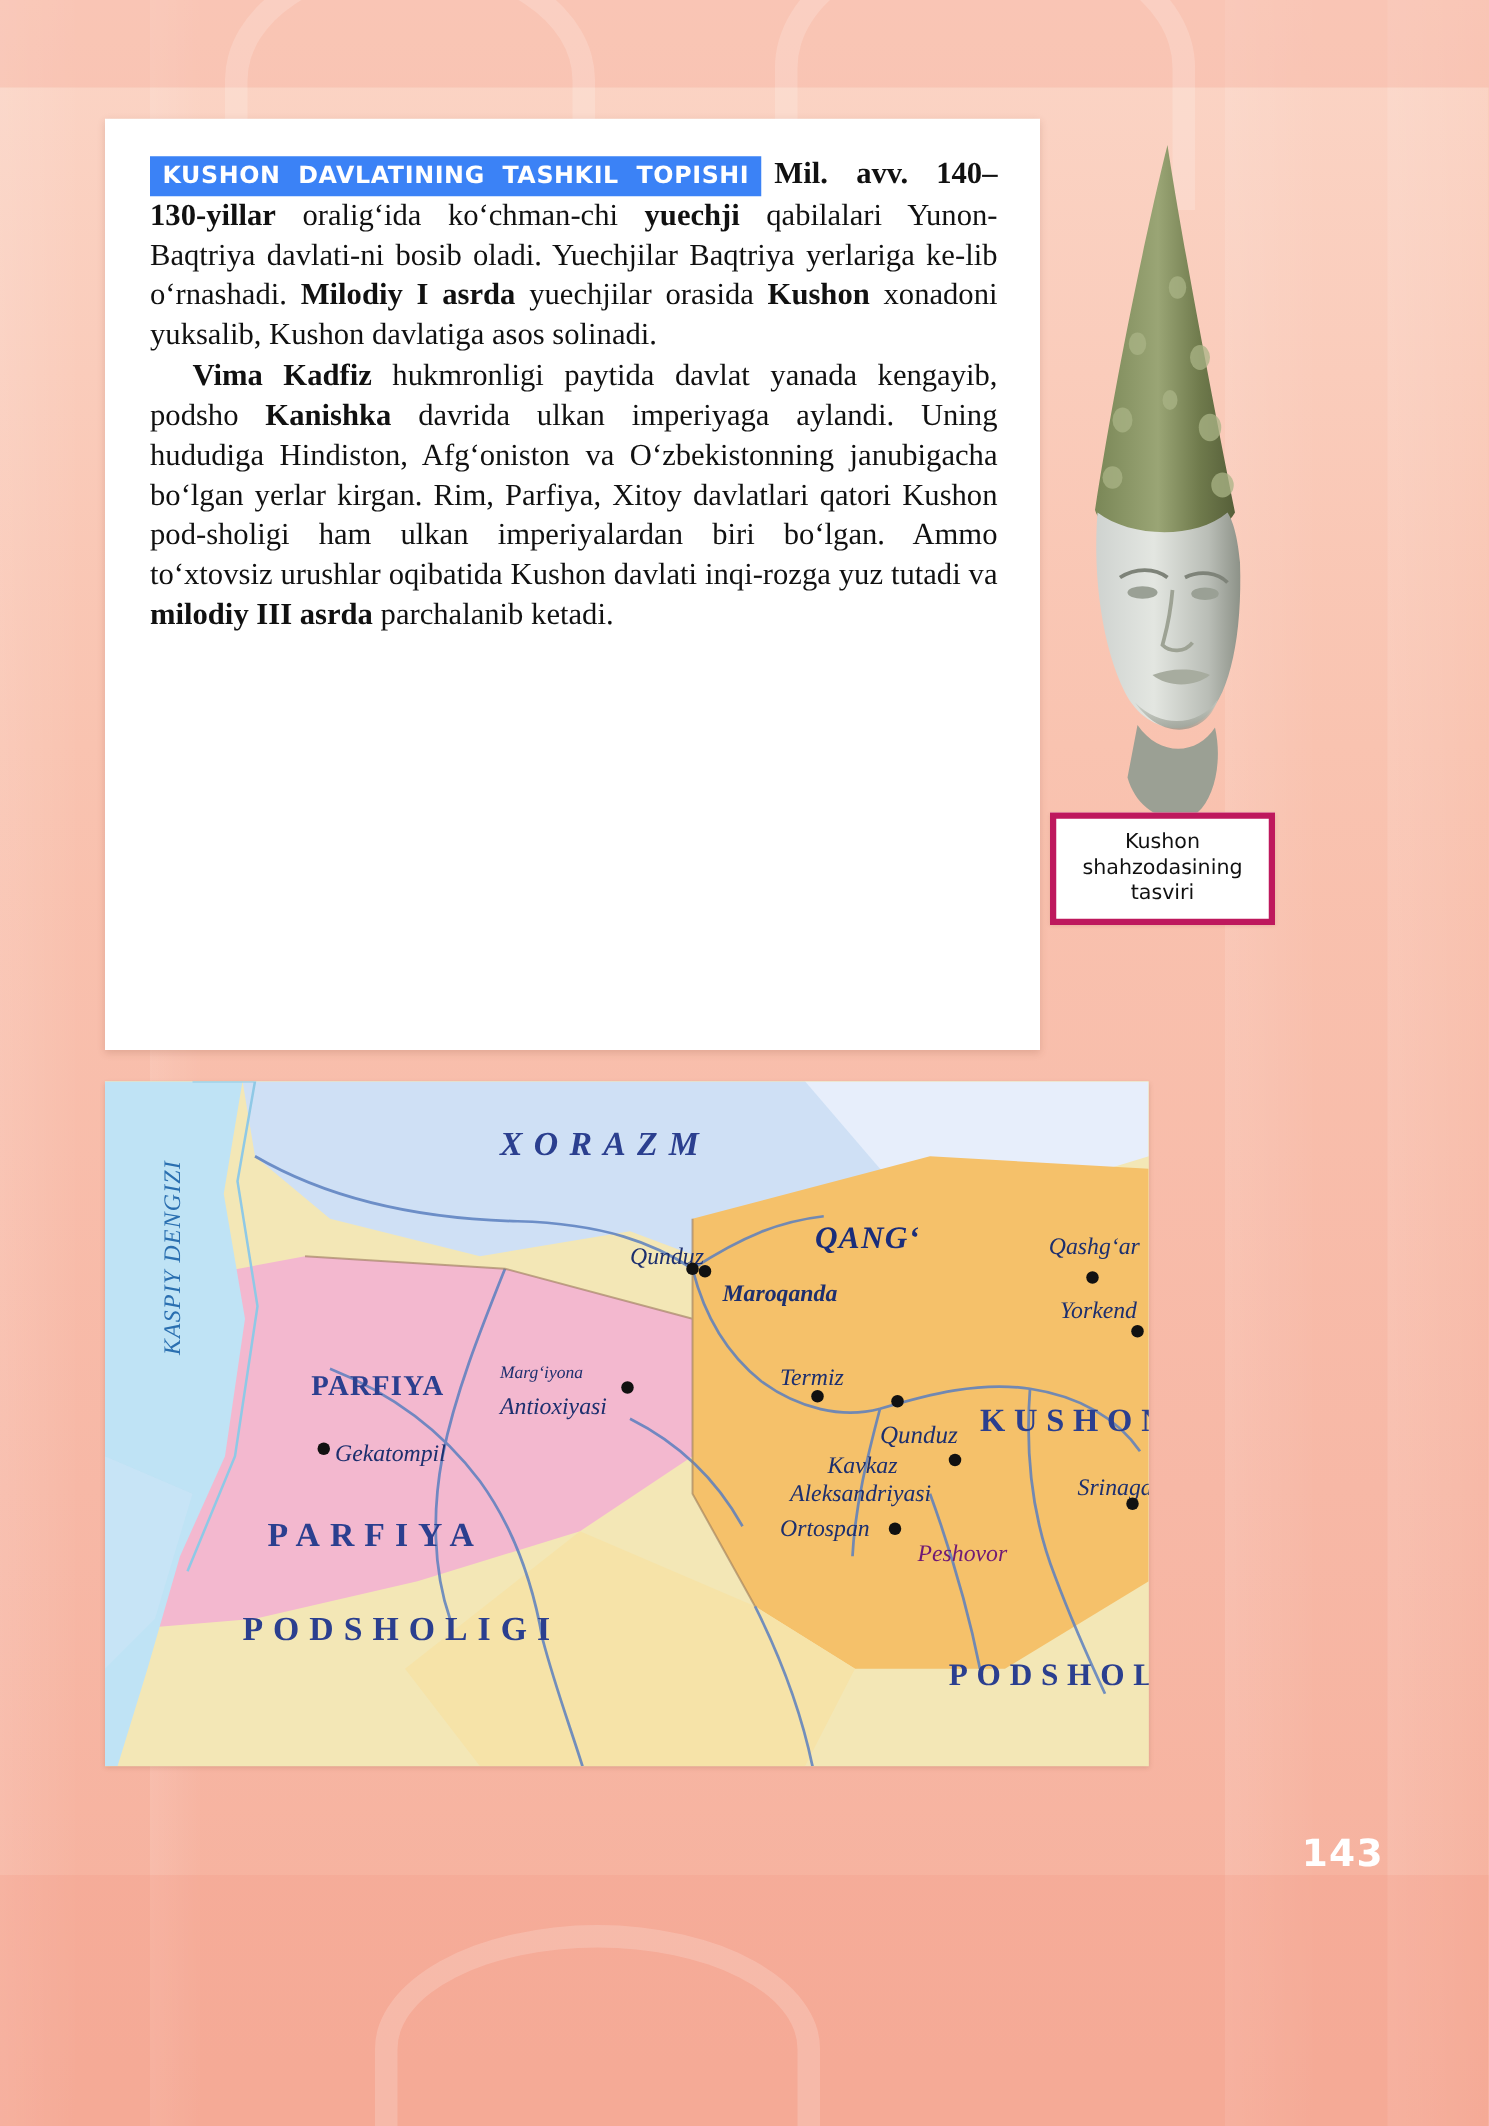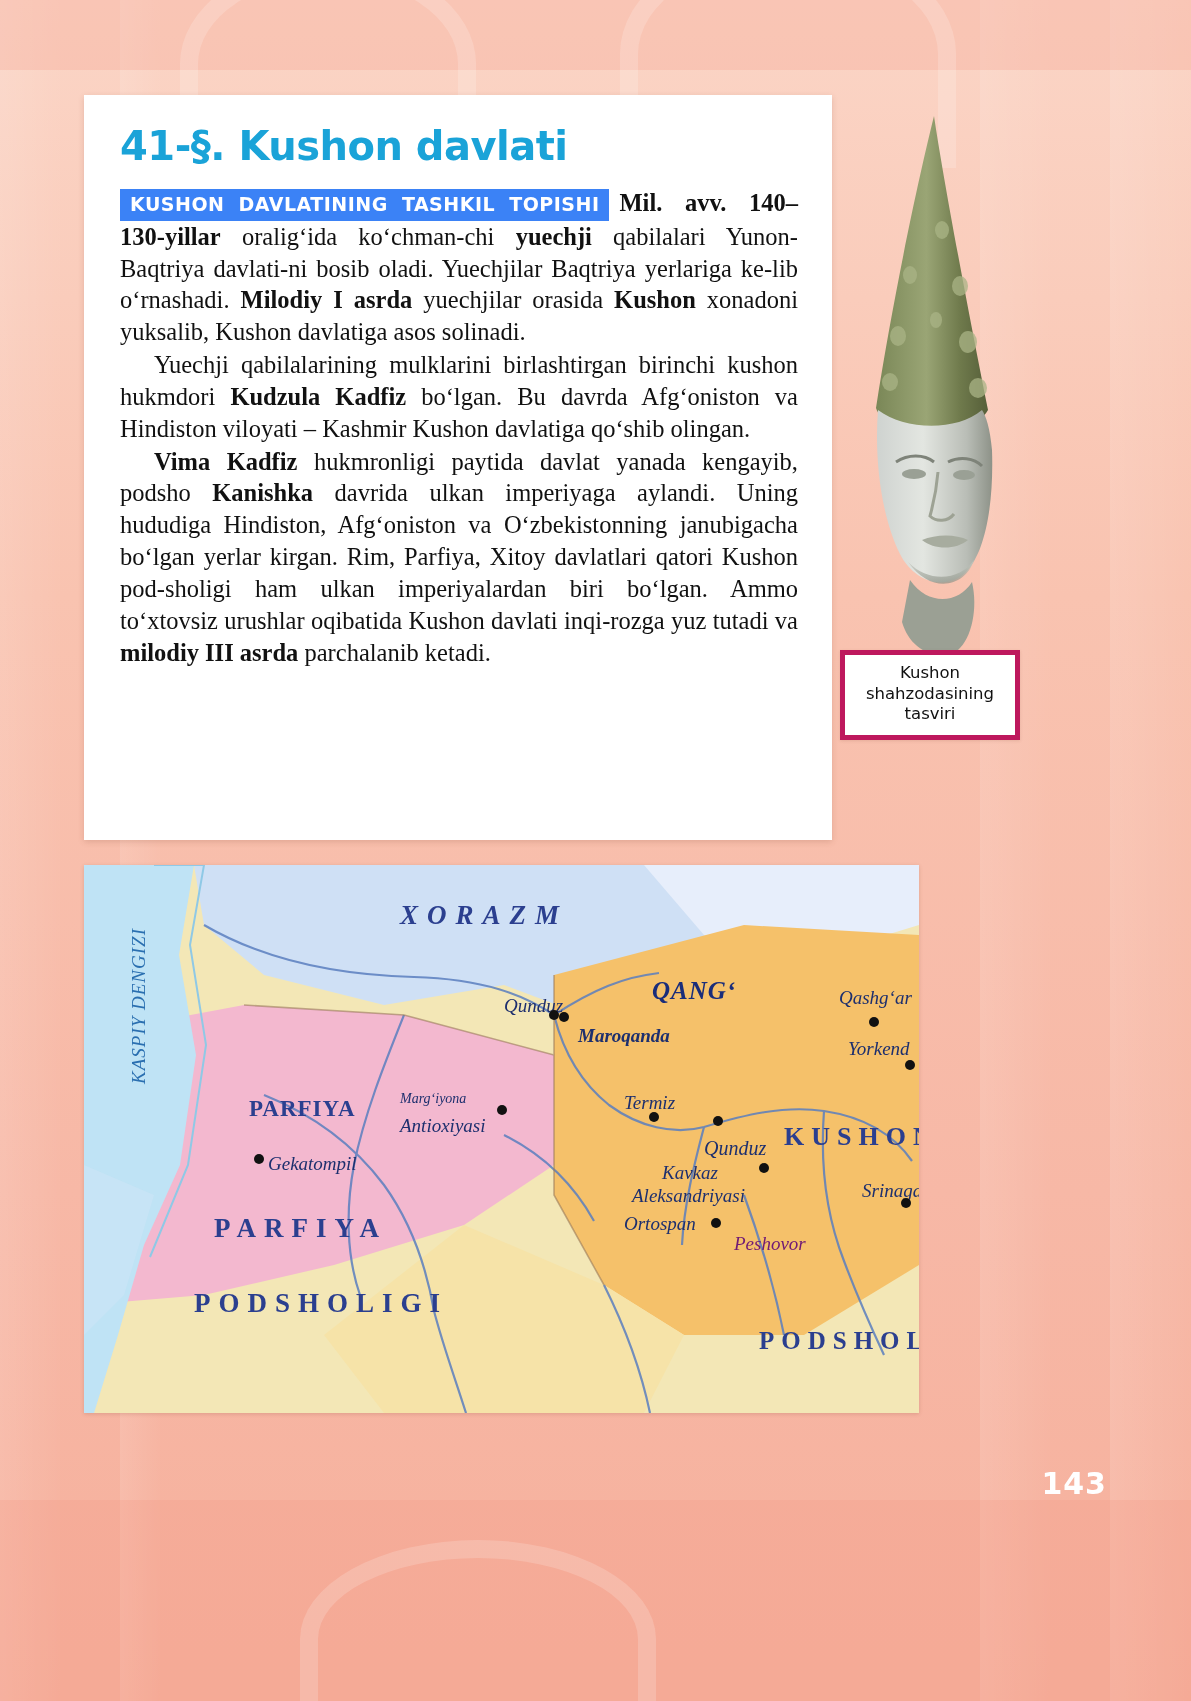--- a/index.html
+++ b/index.html
@@ -172,27 +172,25 @@
   <div class="col" style="left:1110px; width:80px;"></div>
   <div class="band" style="top:0px; height:70px;"></div>
   <div class="band" style="top:1500px; height:201px;"></div>
   <div class="arch" style="left:180px; top:-40px; width:260px; height:190px;"></div>
   <div class="arch" style="left:620px; top:-60px; width:300px; height:210px;"></div>
   <div class="arch" style="left:300px; top:1540px; width:320px; height:180px;"></div>
 </div>
 
 <div id="article">
   <div class="inner">
-    <h1>41-§. Kushon davlati</h1>
 
     <p class="body first-par">
       <span class="heading-chip">KUSHON  DAVLATINING  TASHKIL  TOPISHI</span><span id="p1"><b>Mil. avv. 140–130-yillar</b><span> oralig‘ida ko‘chman-chi </span><b>yuechji</b><span> qabilalari Yunon-Baqtriya davlati-ni bosib oladi. Yuechjilar Baqtriya yerlariga ke-lib o‘rnashadi. </span><b>Milodiy I asrda</b><span> yuechjilar orasida </span><b>Kushon</b><span> xonadoni yuksalib, Kushon davlatiga asos solinadi.</span></span>
     </p>
 
-    <p class="body"><span id="p2"><span>Yuechji qabilalarining mulklarini birlashtirgan birinchi kushon hukmdori </span><b>Kudzula Kadfiz</b><span> bo‘lgan. Bu davrda Afg‘oniston va Hindiston viloyati – Kashmir Kushon davlatiga qo‘shib olingan.</span></span></p>
 
     <p class="body"><span id="p3"><b>Vima Kadfiz</b><span> hukmronligi paytida davlat yanada kengayib, podsho </span><b>Kanishka</b><span> davrida ulkan imperiyaga aylandi. Uning hududiga Hindiston, Afg‘oniston va O‘zbekistonning janubigacha bo‘lgan yerlar kirgan. Rim, Parfiya, Xitoy davlatlari qatori Kushon pod-sholigi ham ulkan imperiyalardan biri bo‘lgan. Ammo to‘xtovsiz urushlar oqibatida Kushon davlati inqi-rozga yuz tutadi va </span><b>milodiy III asrda</b><span> parchalanib ketadi.</span></span></p>
   </div>
 </div>
 
 <div id="artifact">
   <svg class="head-img" viewBox="0 0 190 555" xmlns="http://www.w3.org/2000/svg">
     <defs>
       <linearGradient id="capG" x1="0" y1="0" x2="1" y2="0">
         <stop offset="0%" stop-color="#7a8757"></stop>

